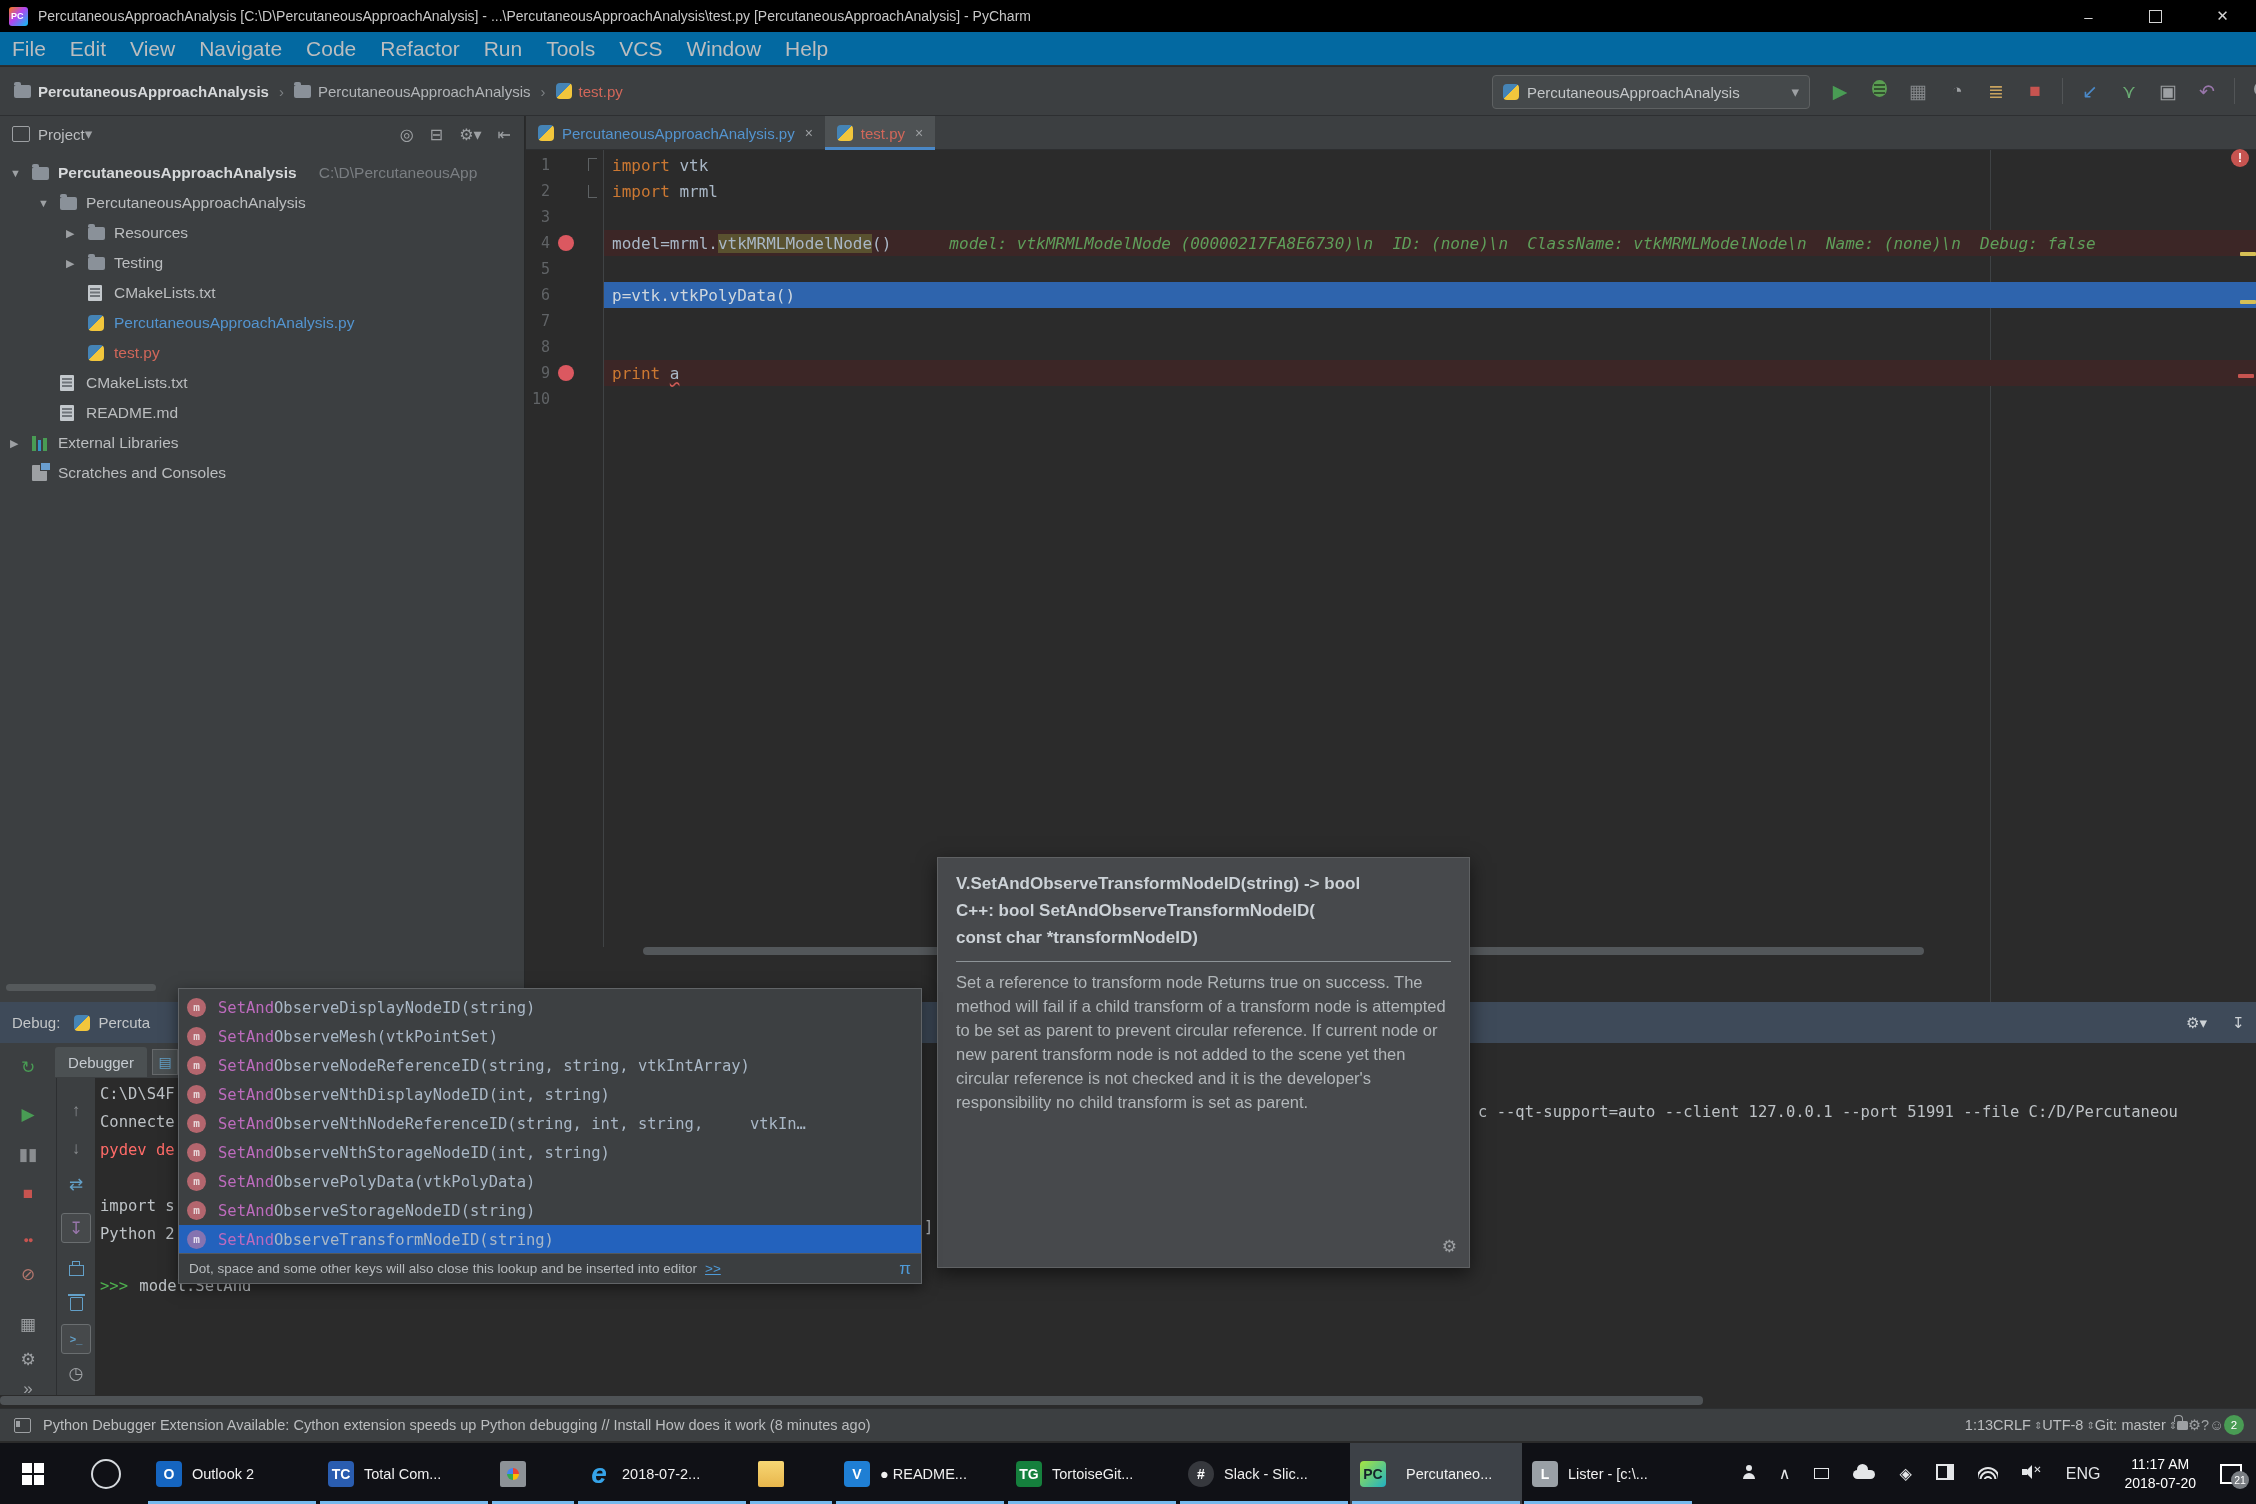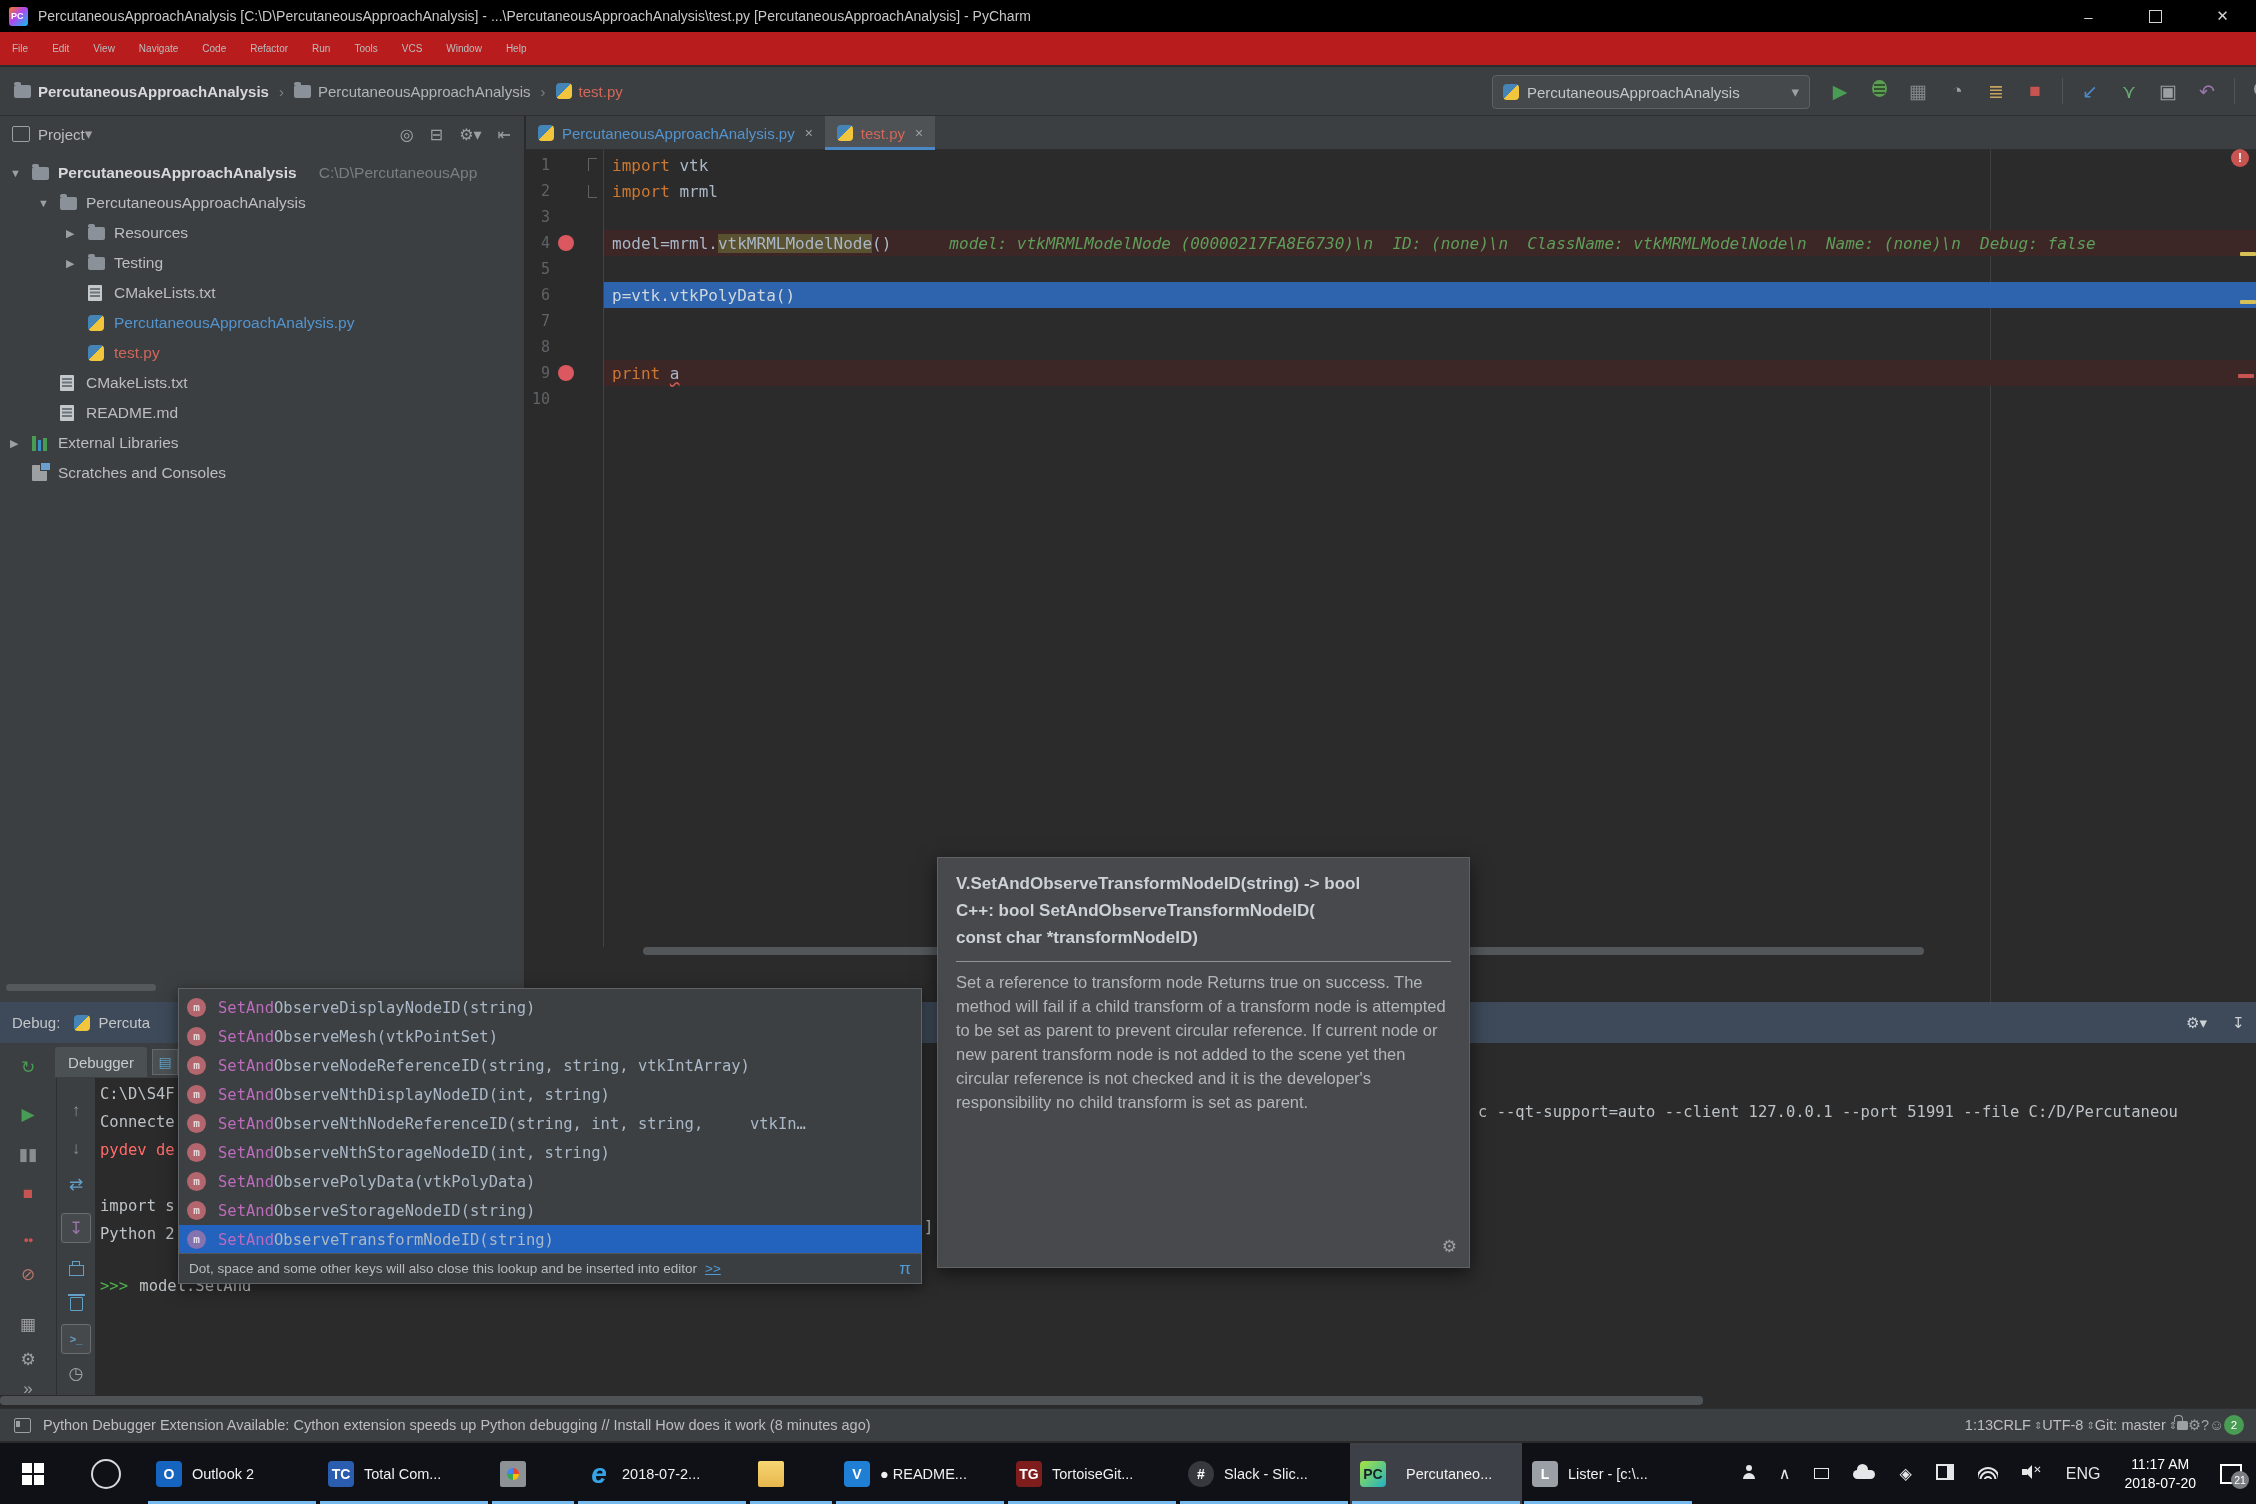--- a/index.html
+++ b/index.html
@@ -11,21 +11,21 @@
 
   
   .titlebar{left:0;top:0;width:2256px;height:32px;background:#000;color:#c7c7c7;font-size:14px;}
   .tb-logo{width:19px;height:19px;margin:0 10px 0 9px;border-radius:3px;
            background:linear-gradient(135deg,#f97a12,#b345f1 45%,#07c3f2);display:inline-block;position:relative;}
   .tb-logo::after{content:"PC";position:absolute;left:2px;top:4px;font-size:9px;font-weight:bold;color:#fff;}
   .tb-btn{width:67px;height:32px;display:flex;align-items:center;justify-content:center;color:#d4d4d4;font-size:15px;}
   .tb-max{width:11px;height:11px;border:1.5px solid #d4d4d4;display:inline-block;}
 
   
-  .menubar{left:0;top:32px;width:2256px;height:34px;background:#b91c1c;border-bottom:1px solid #2d2f31;font-size:10px;}
+  .menubar{left:0;top:32px;width:2256px;height:34px;background:#0369a1;border-bottom:1px solid #2d2f31;font-size:21px;}
   .menu-item{padding:0 12px;height:100%;display:flex;align-items:center;color:#bbbdbf;}
   .toolbar{left:0;top:67px;width:2256px;height:49px;background:#3c3f41;border-bottom:1px solid #2d2f31;}
   .crumb{display:flex;align-items:center;gap:7px;font-size:15px;color:#b2b5b8;}
   .crumb-sep{color:#7d8184;font-size:15px;padding:0 3px;}
   .ic-folder{width:17px;height:13px;background:#8a9199;border-radius:2px;position:relative;display:inline-block;}
   .ic-folder::before{content:"";position:absolute;top:-3px;left:0;width:7px;height:3px;background:#8a9199;border-radius:2px 2px 0 0;}
   .ic-py{width:16px;height:16px;border-radius:4px;display:inline-block;
          background:linear-gradient(135deg,#4584b6 50%,#f2c63c 50%);position:relative;}
   .runcfg{left:1492px;top:75px;width:318px;height:34px;background:#45494b;border:1px solid #5e6162;border-radius:4px;
           font-size:15px;color:#c3c6c8;display:flex;align-items:center;gap:8px;padding:0 10px;}
@@ -513,21 +513,21 @@
         <span>2018-07-2...</span>
       </div>
       <div class="tk-item" style="width: 66px; flex: 0 0 auto;">
         <span class="tk-appic" style="background: linear-gradient(rgb(247, 215, 116), rgb(232, 182, 76)); border-radius: 2px;"></span>
       </div>
       <div class="tk-item" style="width: 152px; flex: 0 0 auto;">
         <span class="tk-appic" style="background: rgb(31, 127, 212);">V</span>
         <span>● README...</span>
       </div>
       <div class="tk-item" style="width: 152px; flex: 0 0 auto;">
-        <span class="tk-appic" style="background: #7f1d1d;">TG</span>
+        <span class="tk-appic" style="background: #15803d;">TG</span>
         <span>TortoiseGit...</span>
       </div>
       <div class="tk-item" style="width: 152px; flex: 0 0 auto;">
         <span class="tk-appic" style="background: rgb(54, 56, 61); border-radius: 50%;">#</span>
         <span>Slack - Slic...</span>
       </div>
       <div class="tk-item active" style="width: 152px; flex: 0 0 auto;">
         <span class="tk-appic" style="background: linear-gradient(135deg, rgb(167, 229, 65), rgb(33, 176, 195)); color: rgb(21, 34, 43);">PC</span>
         <span>Percutaneo...</span>
       </div>

